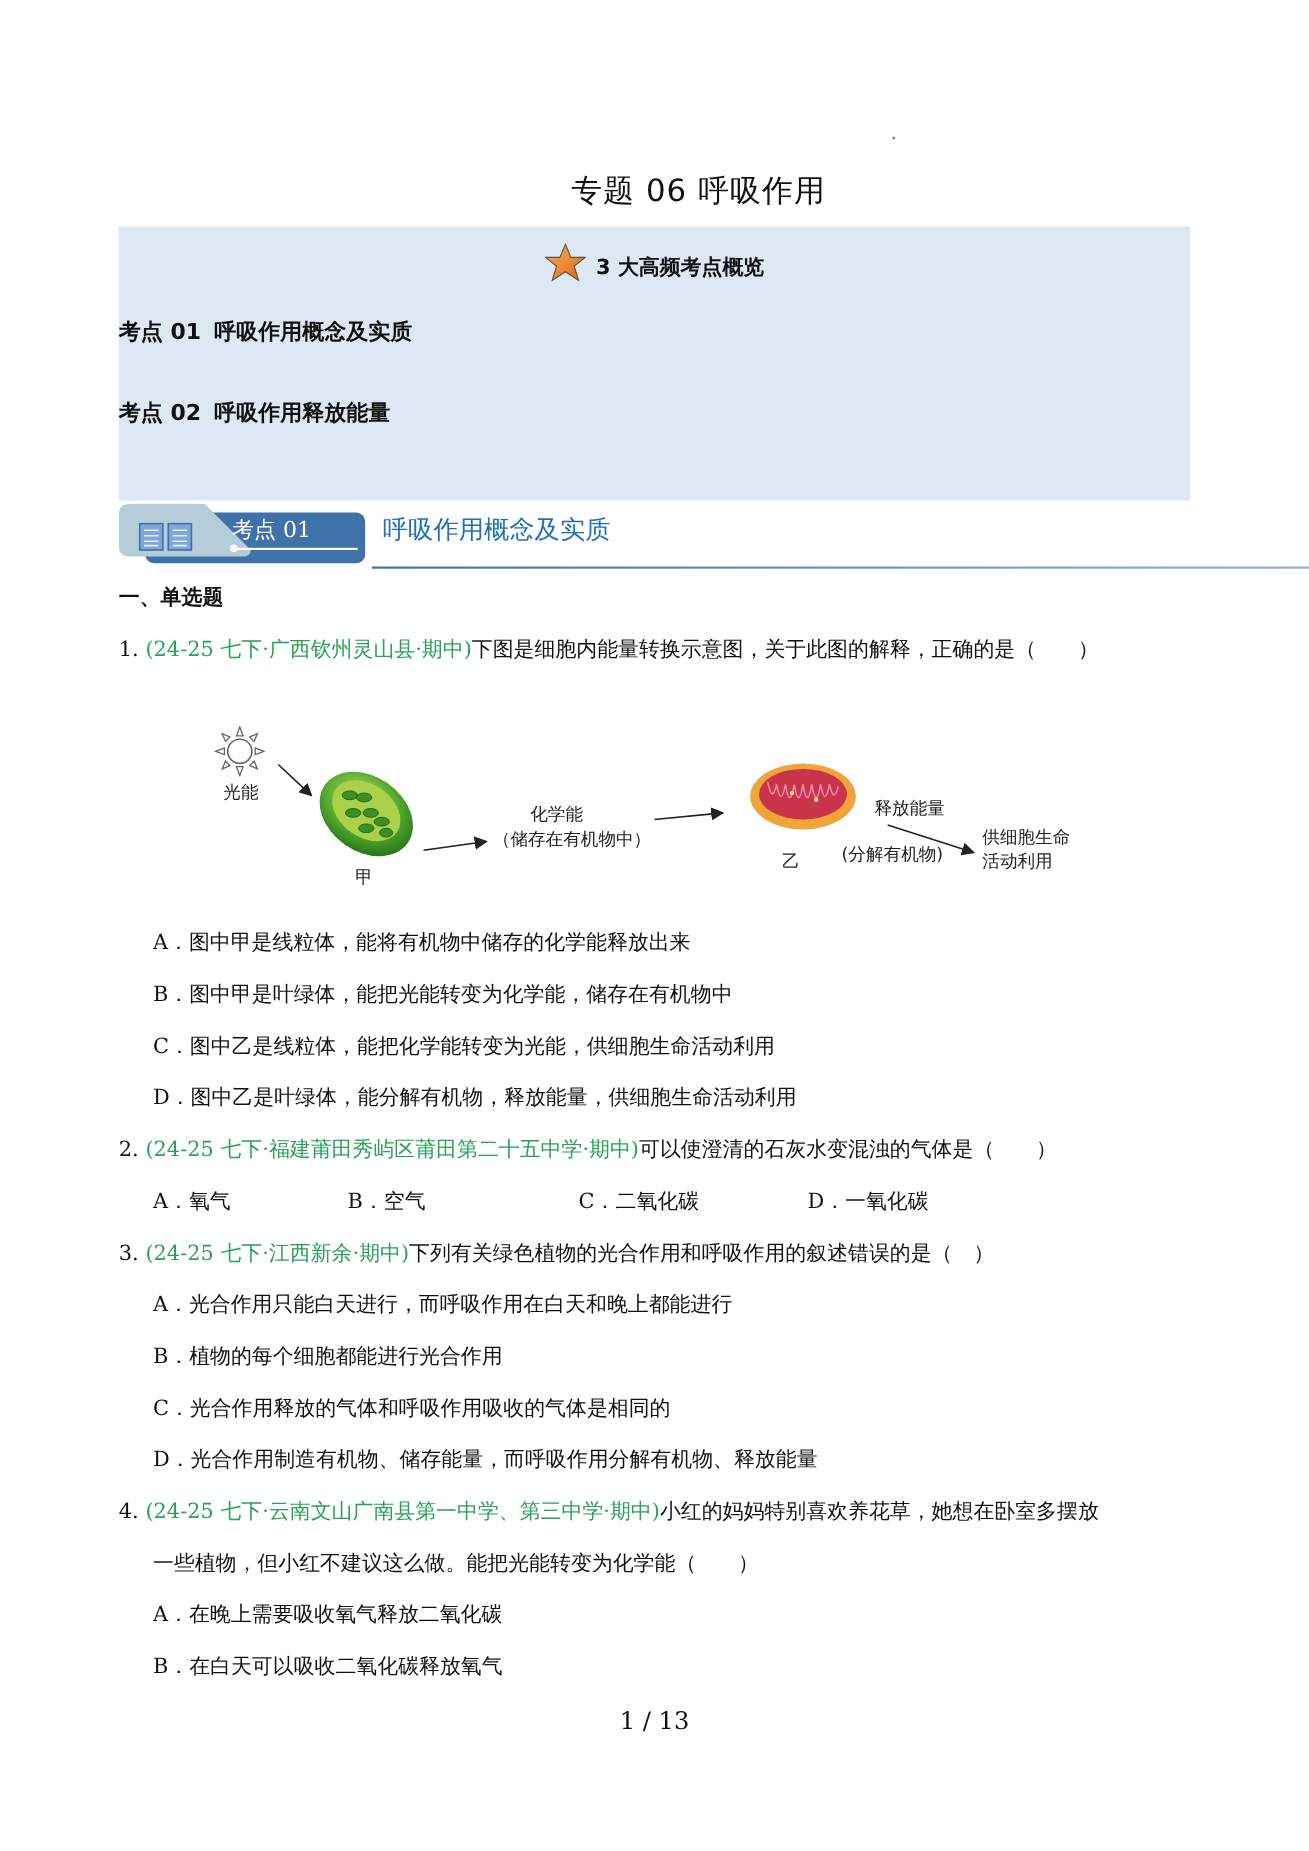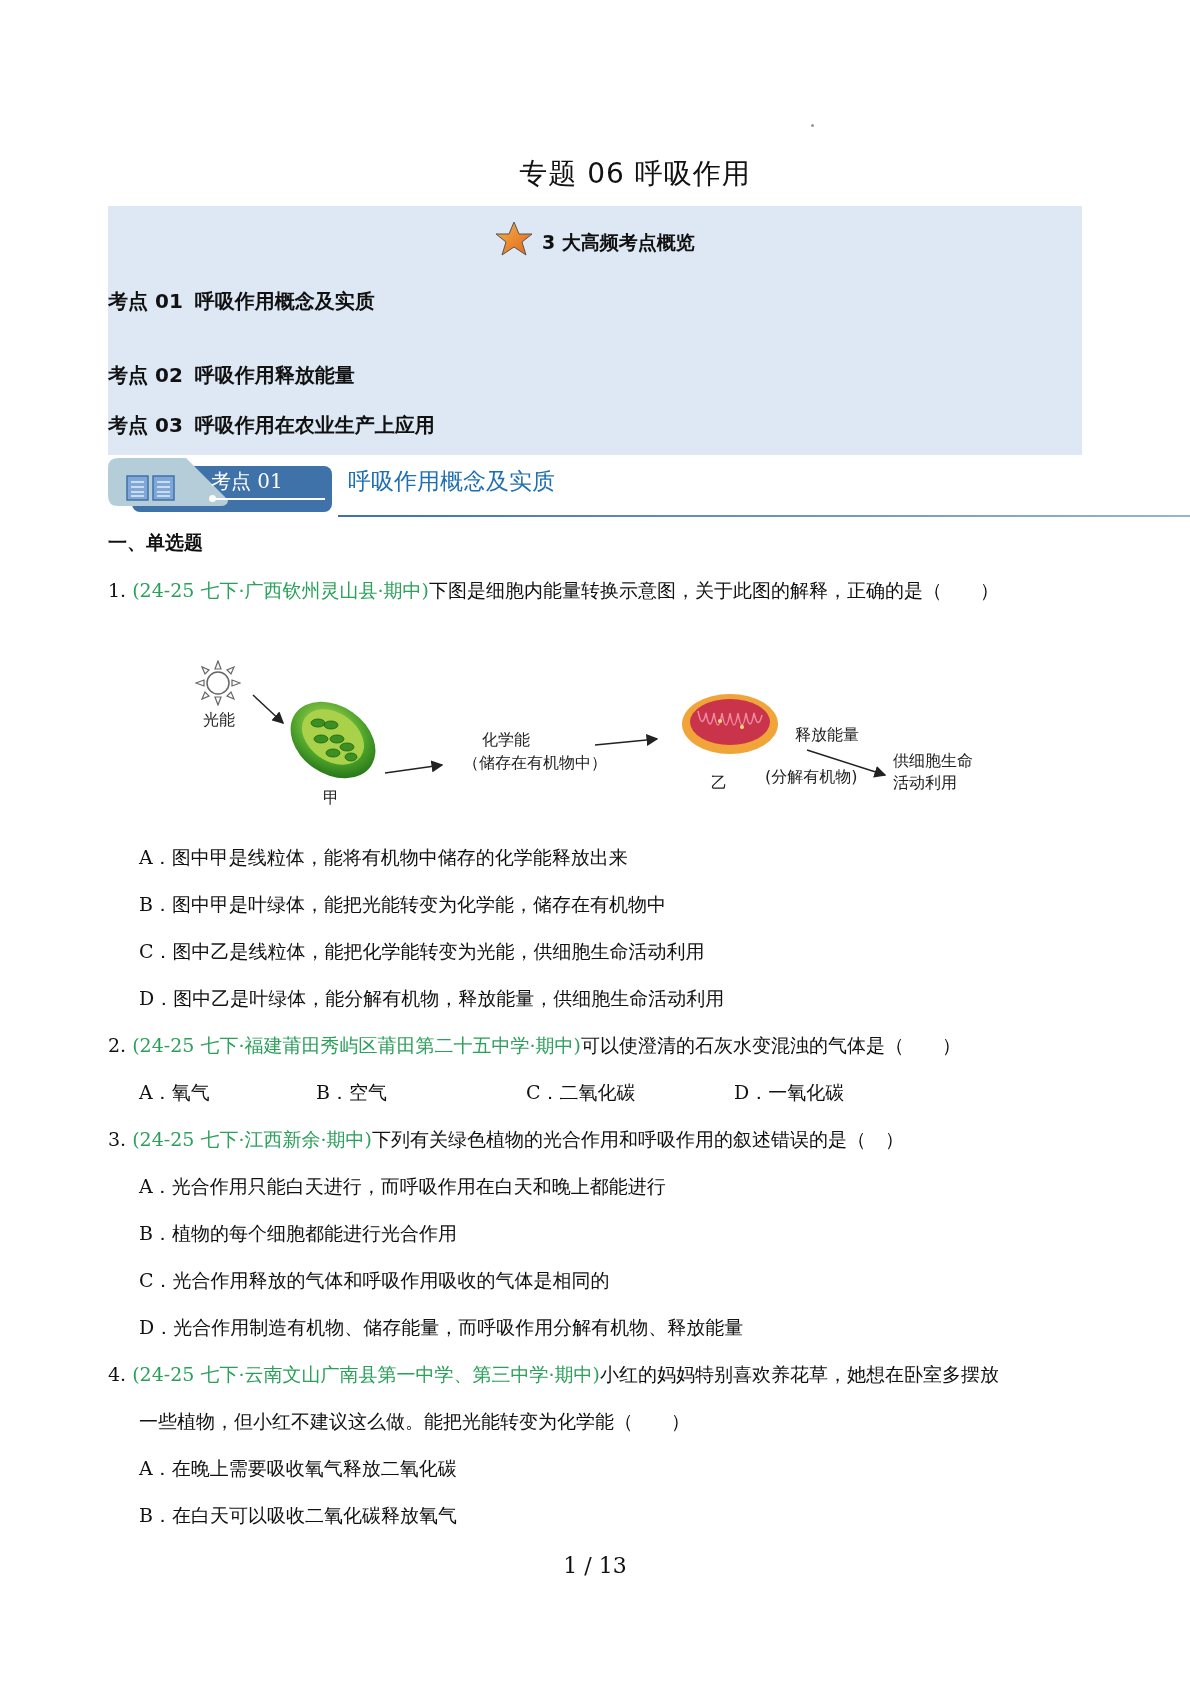--- a/index.html
+++ b/index.html
@@ -52,23 +52,20 @@
         <polygon points="19,1 24,13 37,13 27,21 31,34 19,26 7,34 11,21 1,13 14,13" fill="url(#sg)" stroke="#555" stroke-width="1"></polygon>
       </svg>
     </span><span>3 大高频考点概览</span>
   </div>
   <div class="ov-item" style="top:82px;">
     <span class="num">考点 01</span><span>呼吸作用概念及实质</span>
   </div>
   <div class="ov-item" style="top:144px;margin-top:12px;">
     <span class="num">考点 02</span><span>呼吸作用释放能量</span>
   </div>
-  <div class="ov-item" style="top:206px;">
-    <span class="num">考点 03</span><span>呼吸作用在农业生产上应用</span>
-  </div>
 </div>
 
 <div class="abs sec-head">
   <div class="badge-back"></div>
   <svg class="abs" style="left:0;top:0;" width="120" height="50" viewBox="0 0 120 50">
     <path d="M10,0 L78,0 L120,42 Q120,48 112,48 L10,48 Q0,48 0,38 L0,10 Q0,0 10,0 Z" fill="#b5ccd9"></path>
   </svg>
   <span class="abs" style="left:18px;top:17px;">
     <svg width="50" height="26" viewBox="0 0 50 26">
       <rect x="1" y="1" width="21" height="24" fill="#7fa8d8" stroke="#3f72a8" stroke-width="1.5"></rect>
@@ -144,21 +141,21 @@
           <ellipse cx="38" cy="44" rx="7" ry="4"></ellipse>
         <ellipse cx="54" cy="44" rx="7" ry="4"></ellipse>
           <ellipse cx="64" cy="52" rx="7" ry="4"></ellipse>
           <ellipse cx="50" cy="58" rx="7" ry="4"></ellipse>
         <ellipse cx="68" cy="62" rx="6" ry="4"></ellipse>
       </g>
     </svg>
   </span>
   <div class="dlabel" style="left:128px;top:133px;">甲</div>
   <div class="dlabel" style="left:287px;top:75px;">化学能</div>
-  <div class="dlabel" style="left:268px;top:98px;text-align:center;">（储存在有机物中）</div>
+  <div class="dlabel" style="left:253px;top:98px;text-align:center;">（储存在有机物中）</div>
   <span class="abs" style="left:485px;top:36px;">
     <svg width="100" height="70" viewBox="0 0 100 70">
       <ellipse cx="50" cy="33" rx="48" ry="30" fill="#f0a43a"></ellipse>
       <ellipse cx="50" cy="31" rx="40" ry="23" fill="#c9344a"></ellipse>
       <g stroke="#f08aa0" stroke-width="1.5" fill="none">
         <path d="M18,20 Q22,40 26,22 Q30,44 34,22 Q38,46 42,22 Q46,46 50,22 Q54,46 58,22 Q62,46 66,22 Q70,44 74,22 Q78,40 82,24"></path>
       </g>
       <circle cx="40" cy="30" r="2" fill="#f6e07a"></circle>
         <circle cx="62" cy="36" r="2" fill="#f6e07a"></circle>
     </svg>

